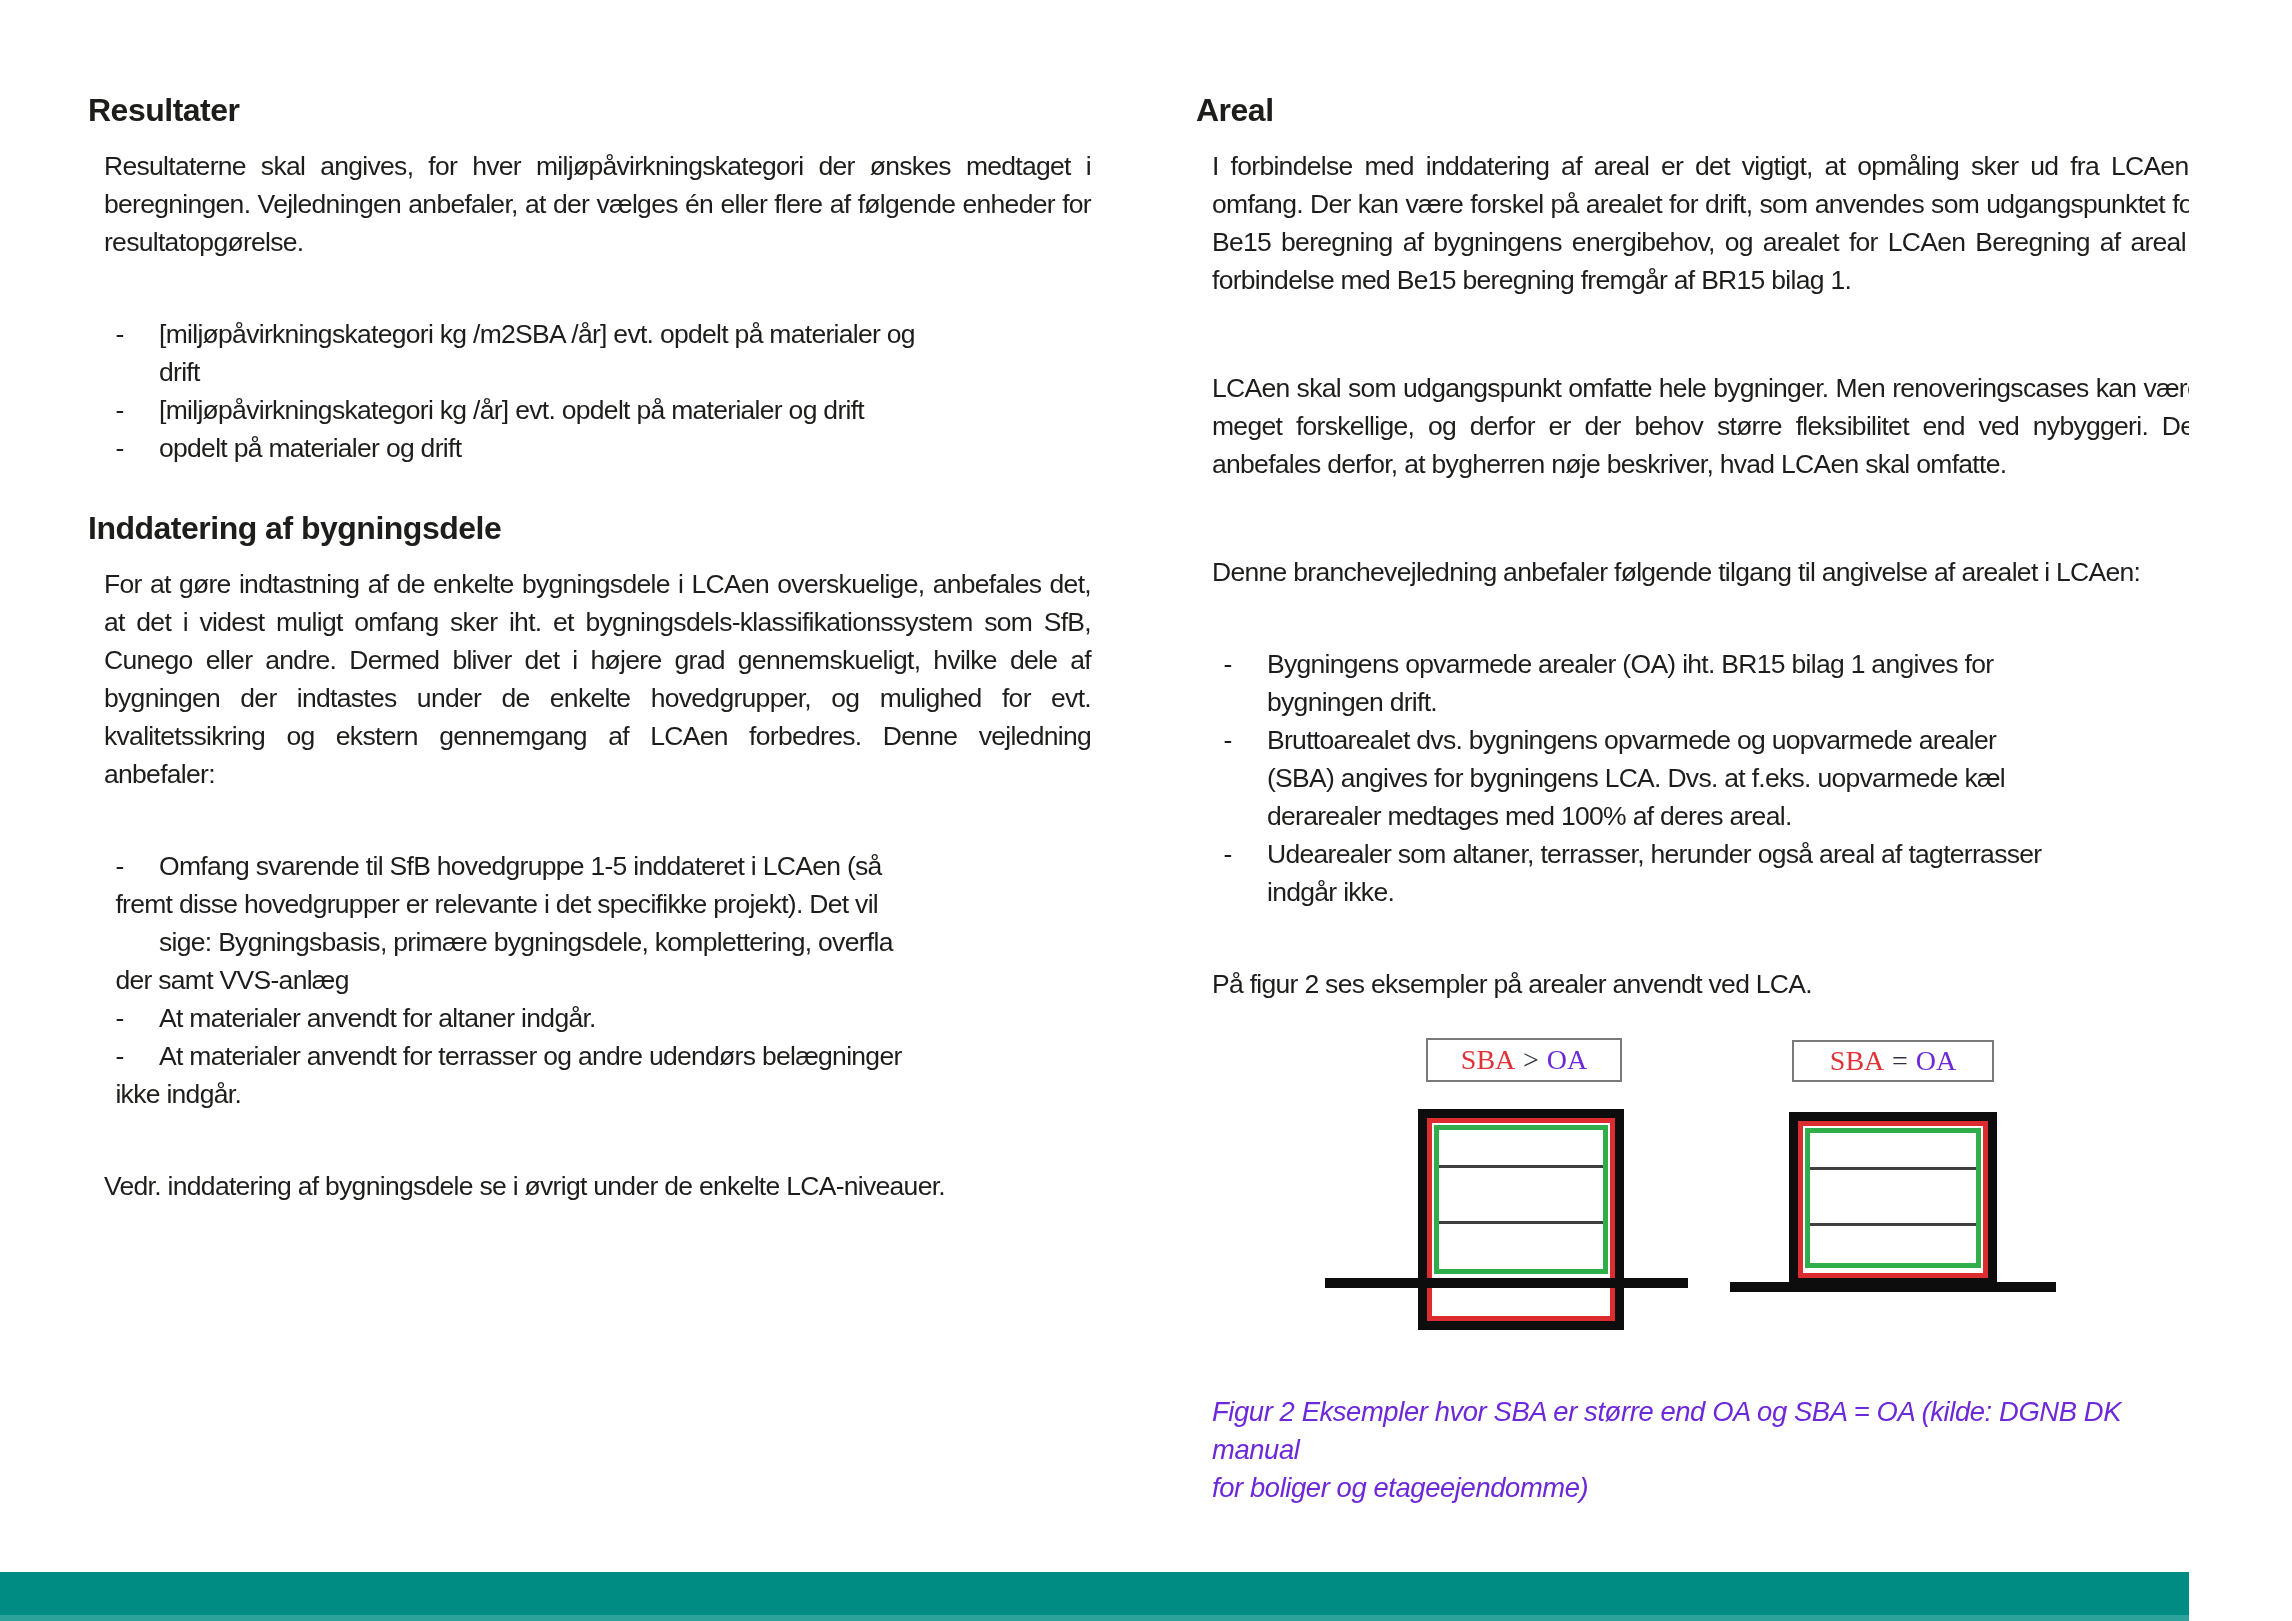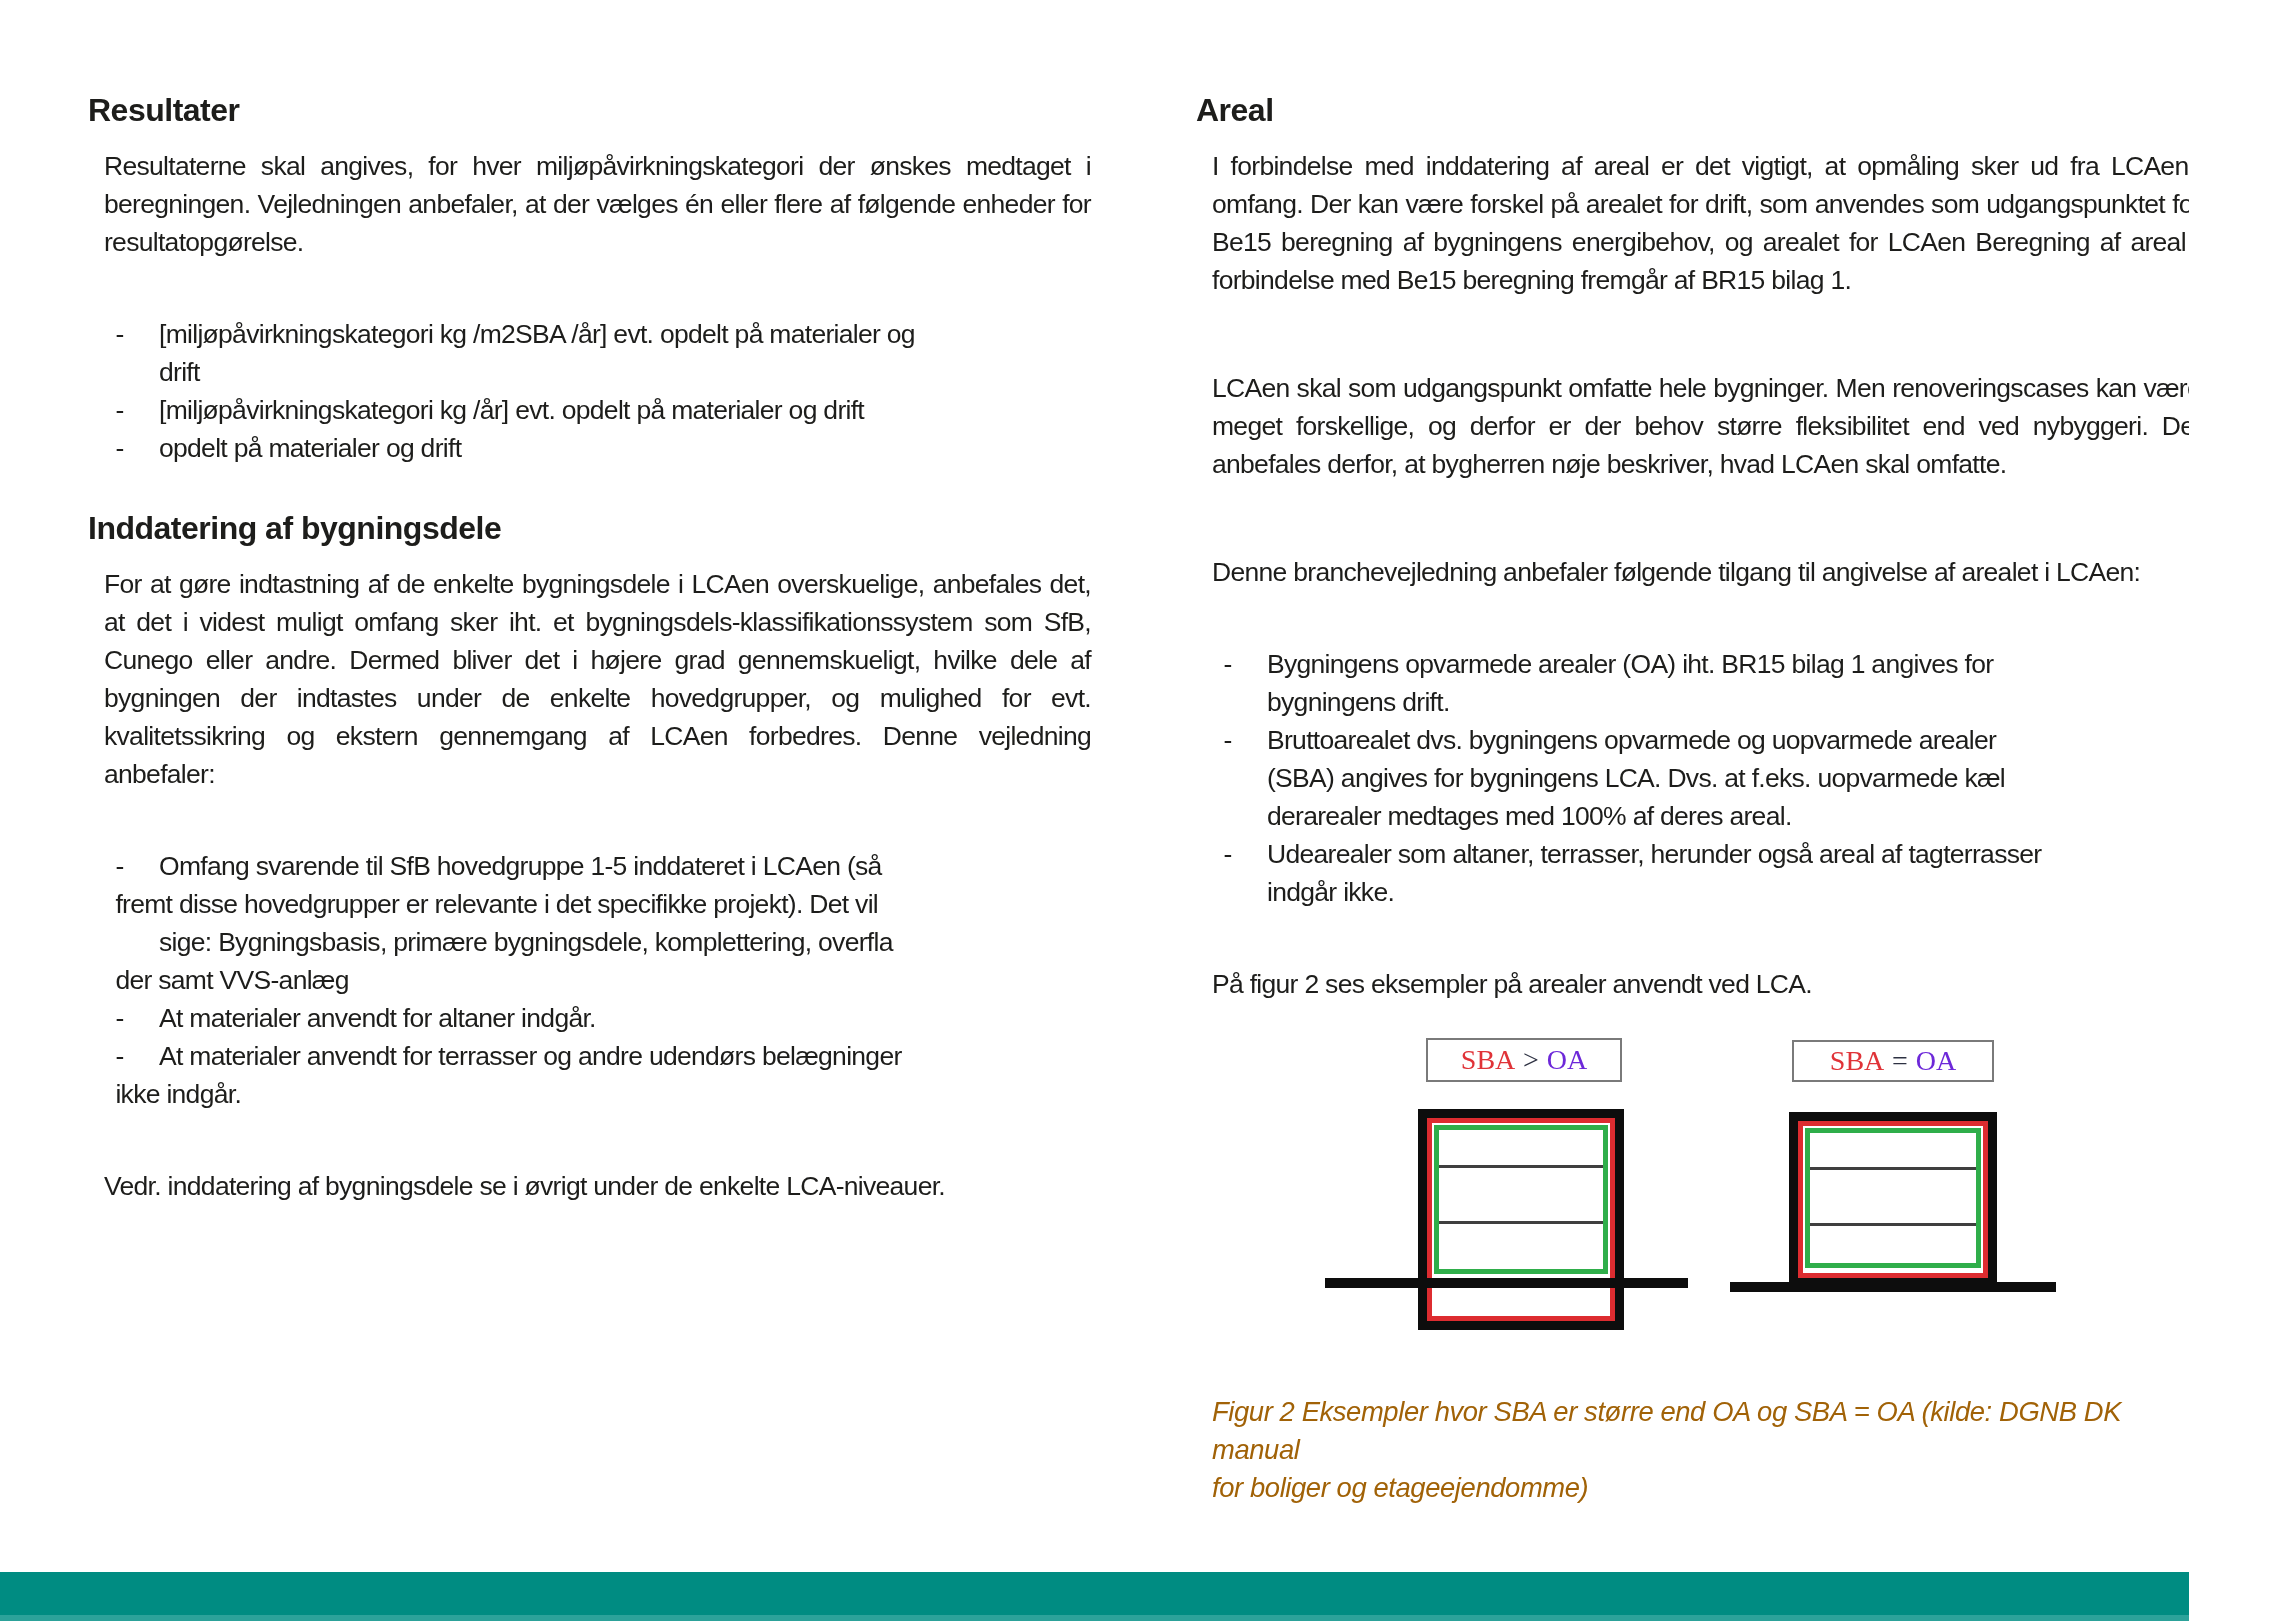--- a/index.html
+++ b/index.html
@@ -35,21 +35,21 @@
   .bld .red{position:absolute;left:0;top:0;right:0;bottom:0;border:5.9px solid #dd2c30;box-sizing:border-box;}
   .bld .green{position:absolute;left:2px;top:2px;right:2px;border:5.9px solid #2fae4a;box-sizing:border-box;}
   .b1 .green{height:149px;}
   .b2 .green{height:140px;}
   .floor{position:absolute;left:0;right:0;height:2.9px;background:#3f3f3f;}
   .b1 .f1{top:35px;} .b1 .f2{top:91px;}
   .b2 .f1{top:34px;} .b2 .f2{top:90px;}
   .ground{position:absolute;height:9.8px;background:#0d0d0d;z-index:5;}
   .g1{left:129px;top:240px;width:363px;}
   .gr2{left:534px;top:244px;width:326px;}
-  .caption{margin-top:61px;color:#a16207;font-style:italic;font-size:27.4px;line-height:38px;letter-spacing:-0.4px;}
+  .caption{margin-top:61px;color:#6d28d9;font-style:italic;font-size:27.4px;line-height:38px;letter-spacing:-0.4px;}
   
   .footer{position:absolute;left:0;top:1572px;width:2293px;height:49px;background:#008c82;}
   .footer .edge{position:absolute;left:0;bottom:0;width:100%;height:5.9px;background:#2ca29a;}
   .pagenum{
     position:absolute;right:90px;top:7.8px;color:#ffffff;
     font-family:"Liberation Serif", serif;font-size:30px;line-height:33px;
   }
 </style>
 </head>
 <body>
@@ -92,21 +92,21 @@
     <h2>Areal</h2>
     <p class="just">I forbindelse med inddatering af areal er det vigtigt, at opmåling sker ud fra LCAens omfang. Der kan være forskel på arealet for drift, som anvendes som udgangspunktet for Be15 beregning af bygningens energibehov, og arealet for LCAen Beregning af areal i forbindelse med Be15 beregning fremgår af BR15 bilag 1.</p>
     <div class="sp39"></div>
     <p class="just">LCAen skal som udgangspunkt omfatte hele bygninger. Men renoveringscases kan være meget forskellige, og derfor er der behov større fleksibilitet end ved nybyggeri. Det anbefales derfor, at bygherren nøje beskriver, hvad LCAen skal omfatte.</p>
     <div class="sp39"></div>
     <p class="just">Denne branchevejledning anbefaler følgende tilgang til angivelse af arealet i LCAen:</p>
     <div class="sp39"></div>
 
     <div>
       <div class="row"><span class="dash">-</span><span>Bygningens opvarmede arealer (OA) iht. BR15 bilag 1 angives for</span></div>
-      <div class="row"><span>bygningens drift.</span></div>
+      <div class="row"><span>bygningen drift.</span></div>
       <div class="row"><span class="dash">-</span><span>Bruttoarealet dvs. bygningens opvarmede og uopvarmede arealer</span></div>
       <div class="row"><span>(SBA) angives for bygningens LCA. Dvs. at f.eks. uopvarmede kæl</span></div>
       <div class="row"><span>derarealer medtages med 100% af deres areal.</span></div>
       <div class="row"><span class="dash">-</span><span>Udearealer som altaner, terrasser, herunder også areal af tagterrasser</span></div>
       <div class="row"><span>indgår ikke.</span></div>
     </div>
 
     <div class="sp39"></div>
     <p>På figur 2 ses eksempler på arealer anvendt ved LCA.</p>
 

